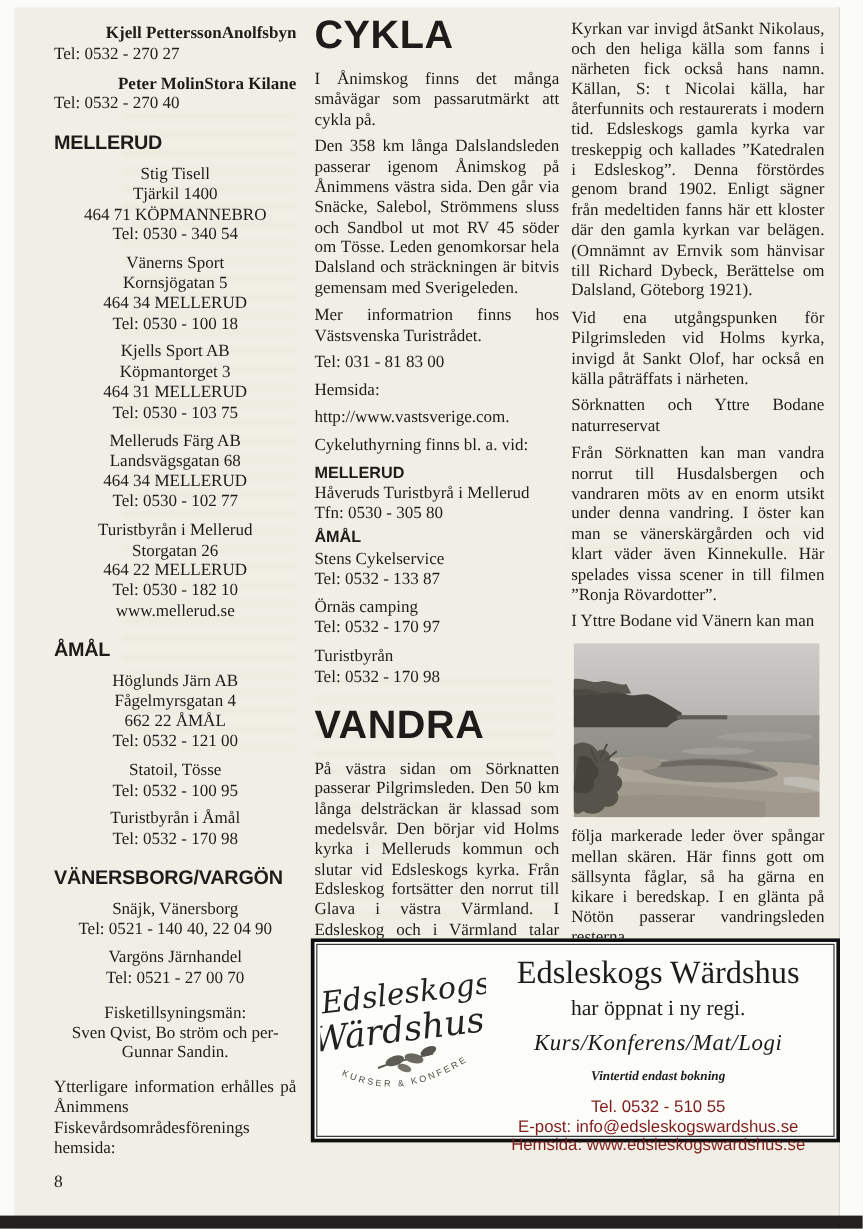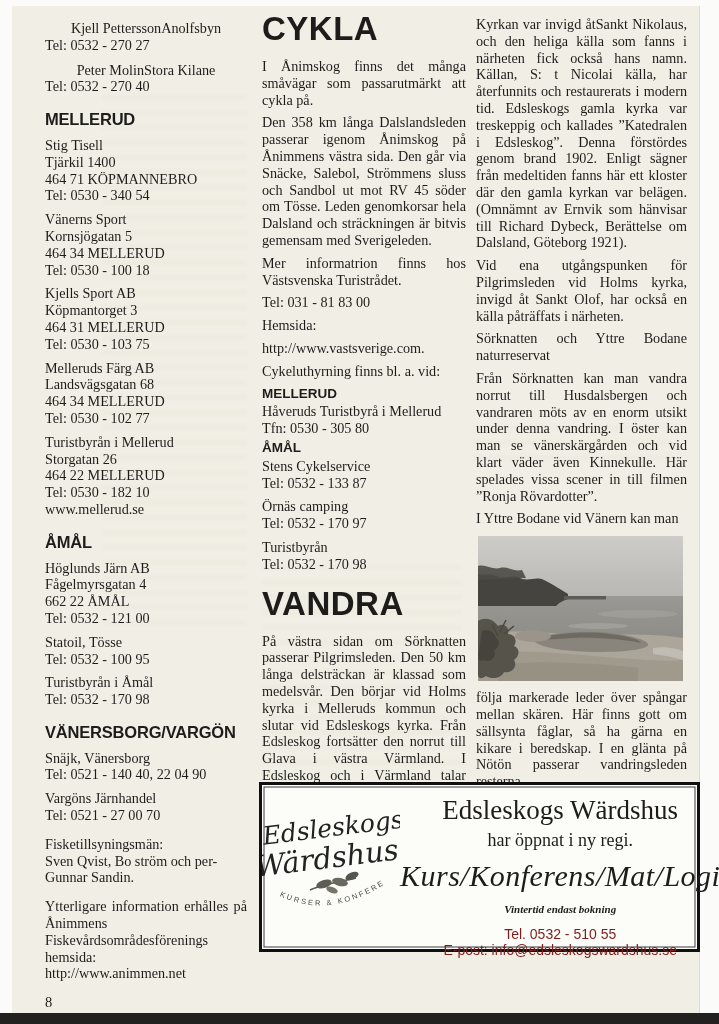--- a/index.html
+++ b/index.html
@@ -10,44 +10,44 @@
   .bottom-band{position:absolute;left:0;bottom:0;width:719px;height:11px;background:#222120;}
   .smudge{position:absolute;opacity:.3;filter:blur(2px);pointer-events:none;
           background:repeating-linear-gradient(180deg,rgba(148,138,112,.22) 0 3px,rgba(0,0,0,0) 3px 15px);}
   
   .col{position:absolute;font-size:14.2px;line-height:16.8px;}
   .col1{left:45px;top:20px;width:202px;}
   .col2{left:262px;top:12px;width:204px;}
   .col3{left:476px;top:16px;width:211px;}
   .col2 p,.col3 p{text-align:justify;}
   p{margin:0 0 6px 0;}
-  .entry{white-space:pre-line;margin:0 0 7px 0;}
+  .entry{white-space:pre-line;margin:0 0 7px 0;text-align:center;}
   .pair{margin:0 0 8px 0;}
-  .pair-line{display:flex;justify-content:center;}
+  .pair-line{display:flex;justify-content:flex-end;font-weight:bold;}
   .h-side{font-family:"Liberation Sans",sans-serif;font-weight:bold;font-size:16.5px;
           letter-spacing:-0.2px;margin:16px 0 9px 0;}
   .h-big{font-family:"Liberation Sans",sans-serif;font-weight:bold;font-size:33px;
          line-height:34px;letter-spacing:.5px;margin:0 0 12px 0;}
   .h-big2{margin-top:14px;}
   .h-small{font-family:"Liberation Sans",sans-serif;font-weight:bold;font-size:13.5px;
            margin:3px 0 1px 0;}
   .tight{margin-bottom:2px;}
   .pagenum{margin-top:12px;font-size:14.5px;}
   
   .photo{margin:9px 0 8px 2px;width:205px;height:145px;}
   .photo svg{display:block;}
   
   .ad{position:absolute;left:259px;top:782px;width:435px;height:164px;background:#fcfcf8;
       border:3px solid #101010;box-shadow:inset 0 0 0 1.5px #fff,inset 0 0 0 2.5px #3a3a3a;
       display:flex;align-items:stretch;}
   .ad-logo{width:148px;display:flex;align-items:center;justify-content:center;}
   .ad-body{flex:1;text-align:center;padding:8px 10px 20px 0;}
   .ad-title{font-size:27px;margin:2px 0 4px 0;}
   .ad-sub{font-size:18px;margin:0 0 8px 0;}
-  .ad-services{font-style:italic;font-size:30px;margin:2px 0 10px 0;letter-spacing:.5px;}
+  .ad-services{font-style:italic;font-size:19px;margin:2px 0 10px 0;letter-spacing:.5px;}
   .ad-note{font-style:italic;font-weight:bold;font-size:11px;margin:0 0 12px 0;}
   .ad-contact{font-family:"Liberation Sans",sans-serif;font-size:14px;line-height:15.5px;color:#7f1d1d;}
 </style>
 </head>
 <body>
 
 <div class="paper">
 
   <div class="smudge" style="left:90px;top:90px;width:145px;height:530px;"></div>
   <div class="smudge" style="left:460px;top:420px;width:200px;height:45px;"></div>
@@ -106,21 +106,20 @@
   <div class="h-side">VÄNERSBORG/VARGÖN</div>
   <p class="entry">Snäjk, Vänersborg
 Tel: 0521 - 140 40, 22 04 90</p>
   <p class="entry" style="margin-bottom:12px">Vargöns Järnhandel
 Tel: 0521 - 27 00 70</p>
 
   <p class="entry" style="margin-bottom:12px">Fisketillsyningsmän:
 Sven Qvist, Bo ström och per-Gunnar Sandin.</p>
 
   <p style="text-align:justify;margin-bottom:0">Ytterligare information erhålles på Ånimmens Fiskevårdsområdesförenings hemsida:</p>
-  <p class="tight">http://www.animmen.net</p>
 
   <div class="pagenum">8</div>
 </div>
 
 <div class="col col2">
   <h1 class="h-big">CYKLA</h1>
   <p>I Ånimskog finns det många småvägar som passarutmärkt att cykla på.</p>
   <p>Den 358 km långa Dalslandsleden passerar igenom Ånimskog på Ånimmens västra sida. Den går via Snäcke, Salebol, Strömmens sluss och Sandbol ut mot RV 45 söder om Tösse. Leden genomkorsar hela Dalsland och sträckningen är bitvis gemensam med Sverigeleden.</p>
   <p>Mer informatrion finns hos Västsvenska Turistrådet.</p>
   <p>Tel: 031 - 81 83 00</p>
@@ -209,17 +208,18 @@
     </svg>
   </div>
   <div class="ad-body">
     <div class="ad-title">Edsleskogs Wärdshus</div>
     <div class="ad-sub">har öppnat i ny regi.</div>
     <div class="ad-services">Kurs/Konferens/Mat/Logi</div>
     <div class="ad-note">Vintertid endast bokning</div>
     <div class="ad-contact">
       <div>Tel. 0532 - 510 55</div>
       <div>E-post: info@edsleskogswardshus.se</div>
+      <div>Hemsida: www.edsleskogswardshus.se</div>
     </div>
   </div>
 </div>
 
 <div class="bottom-band"></div>
 
 </body></html>

